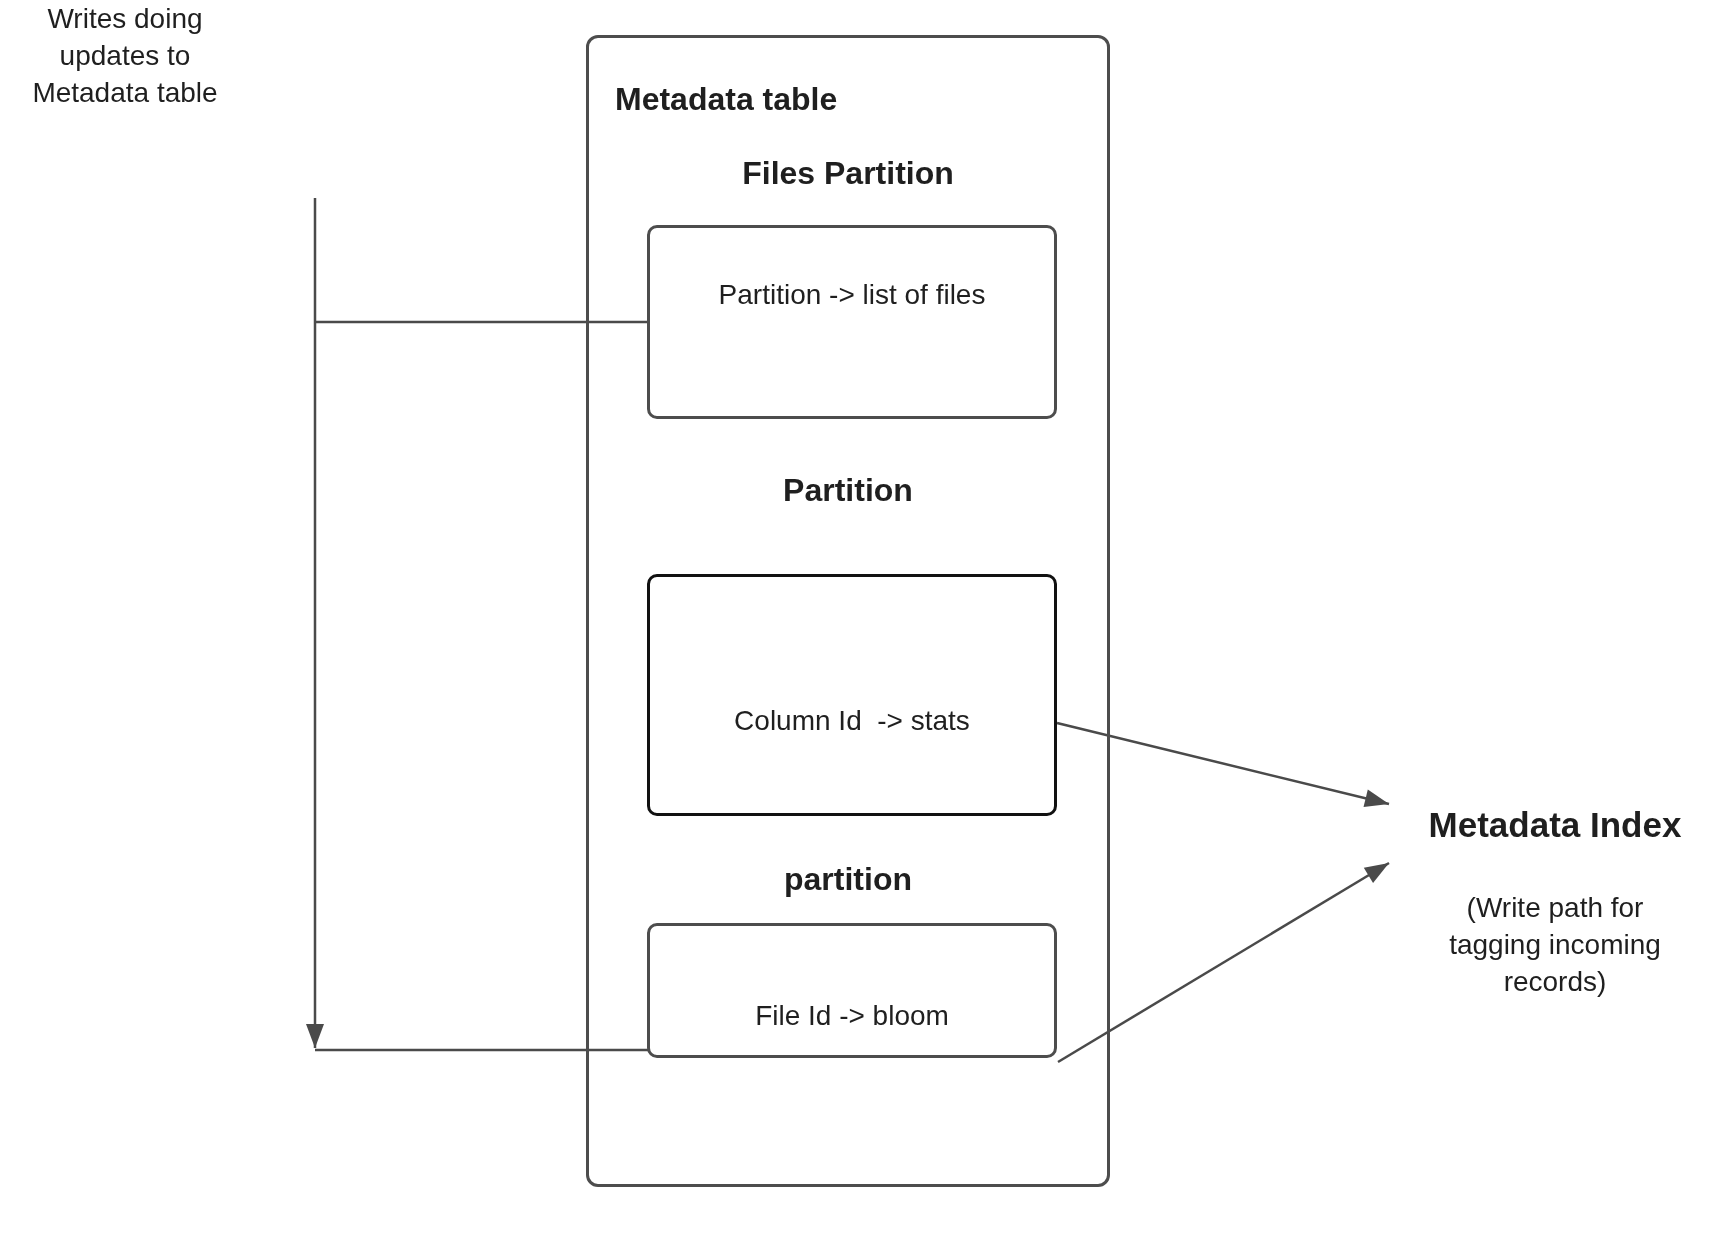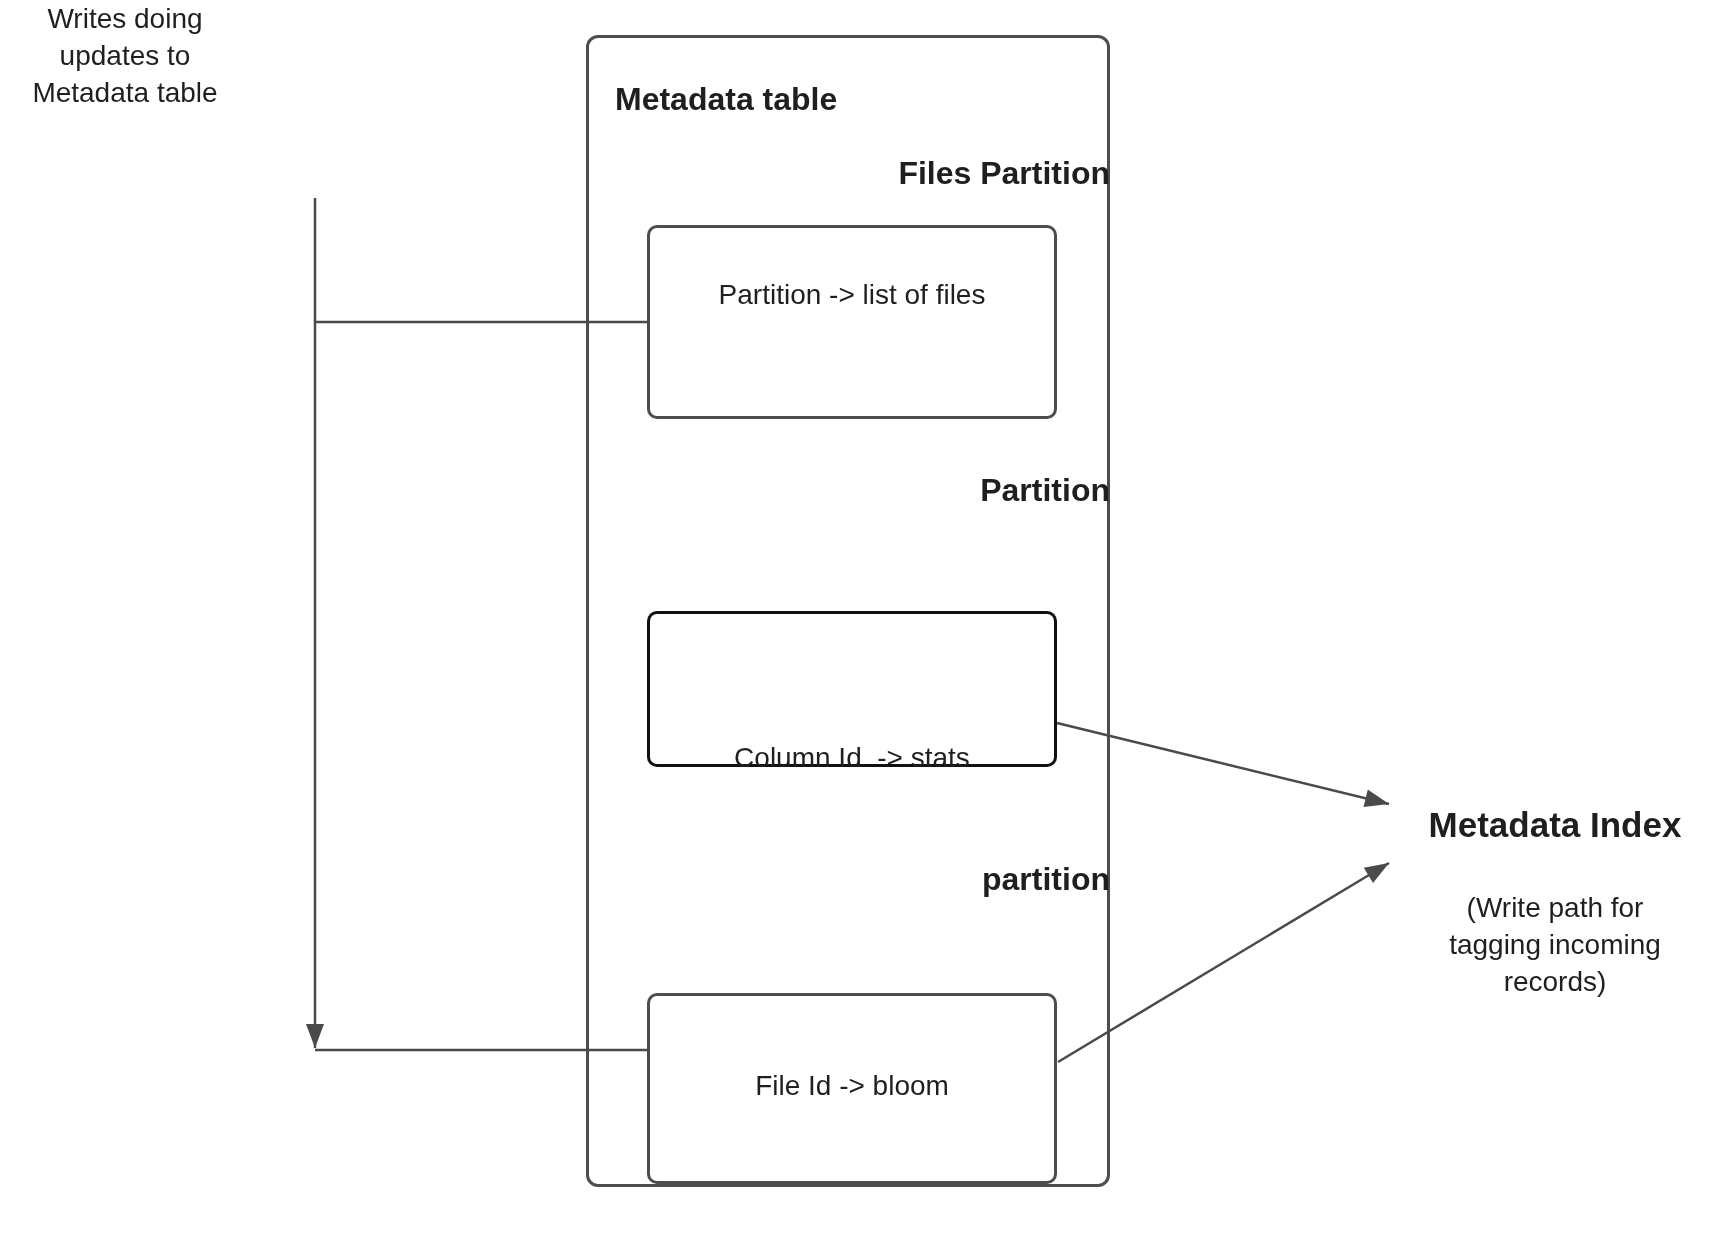--- a/index.html
+++ b/index.html
@@ -24,34 +24,34 @@
     border: 3px solid #4d4d4d; border-radius: 12px;
     box-sizing: border-box; background: transparent;
   }
   .outer-title {
     left: 615px; top: 79px;
     font-size: 32px; font-weight: bold; line-height: 40px;
   }
 
   .section-heading {
     left: 586px; width: 524px;
-    text-align: right; font-size: 32px; font-weight: bold; line-height: 43px;
+    text-align: center; font-size: 32px; font-weight: bold; line-height: 43px;
   }
   .h-files { top: 152px; }
   .h-colstats { top: 469px; }
   .h-bloom { top: 858px; }
 
   .part-box {
     left: 647px; width: 410px;
     border: 3px solid #4d4d4d; border-radius: 10px;
     box-sizing: border-box; background: transparent; padding-left: 20px;
   }
   .box-files   { top: 225px; height: 194px; }
-  .box-colstats{ top: 611px; height: 156px; border-color: #111111; }
-  .box-bloom   { top: 993px; height: 191px; }
+  .box-colstats{ top: 574px; height: 242px; border-color: #111111; }
+  .box-bloom   { top: 923px; height: 135px; }
 
   .box-text {
     position: absolute; left: 0; right: 0;
     text-align: center; font-size: 28px; line-height: 38px;
     white-space: pre-wrap;
   }
   .t-files   { top: 48px; }
   .t-colstats{ top: 49px; }
   .t-bloom   { top: 71px; }
 

